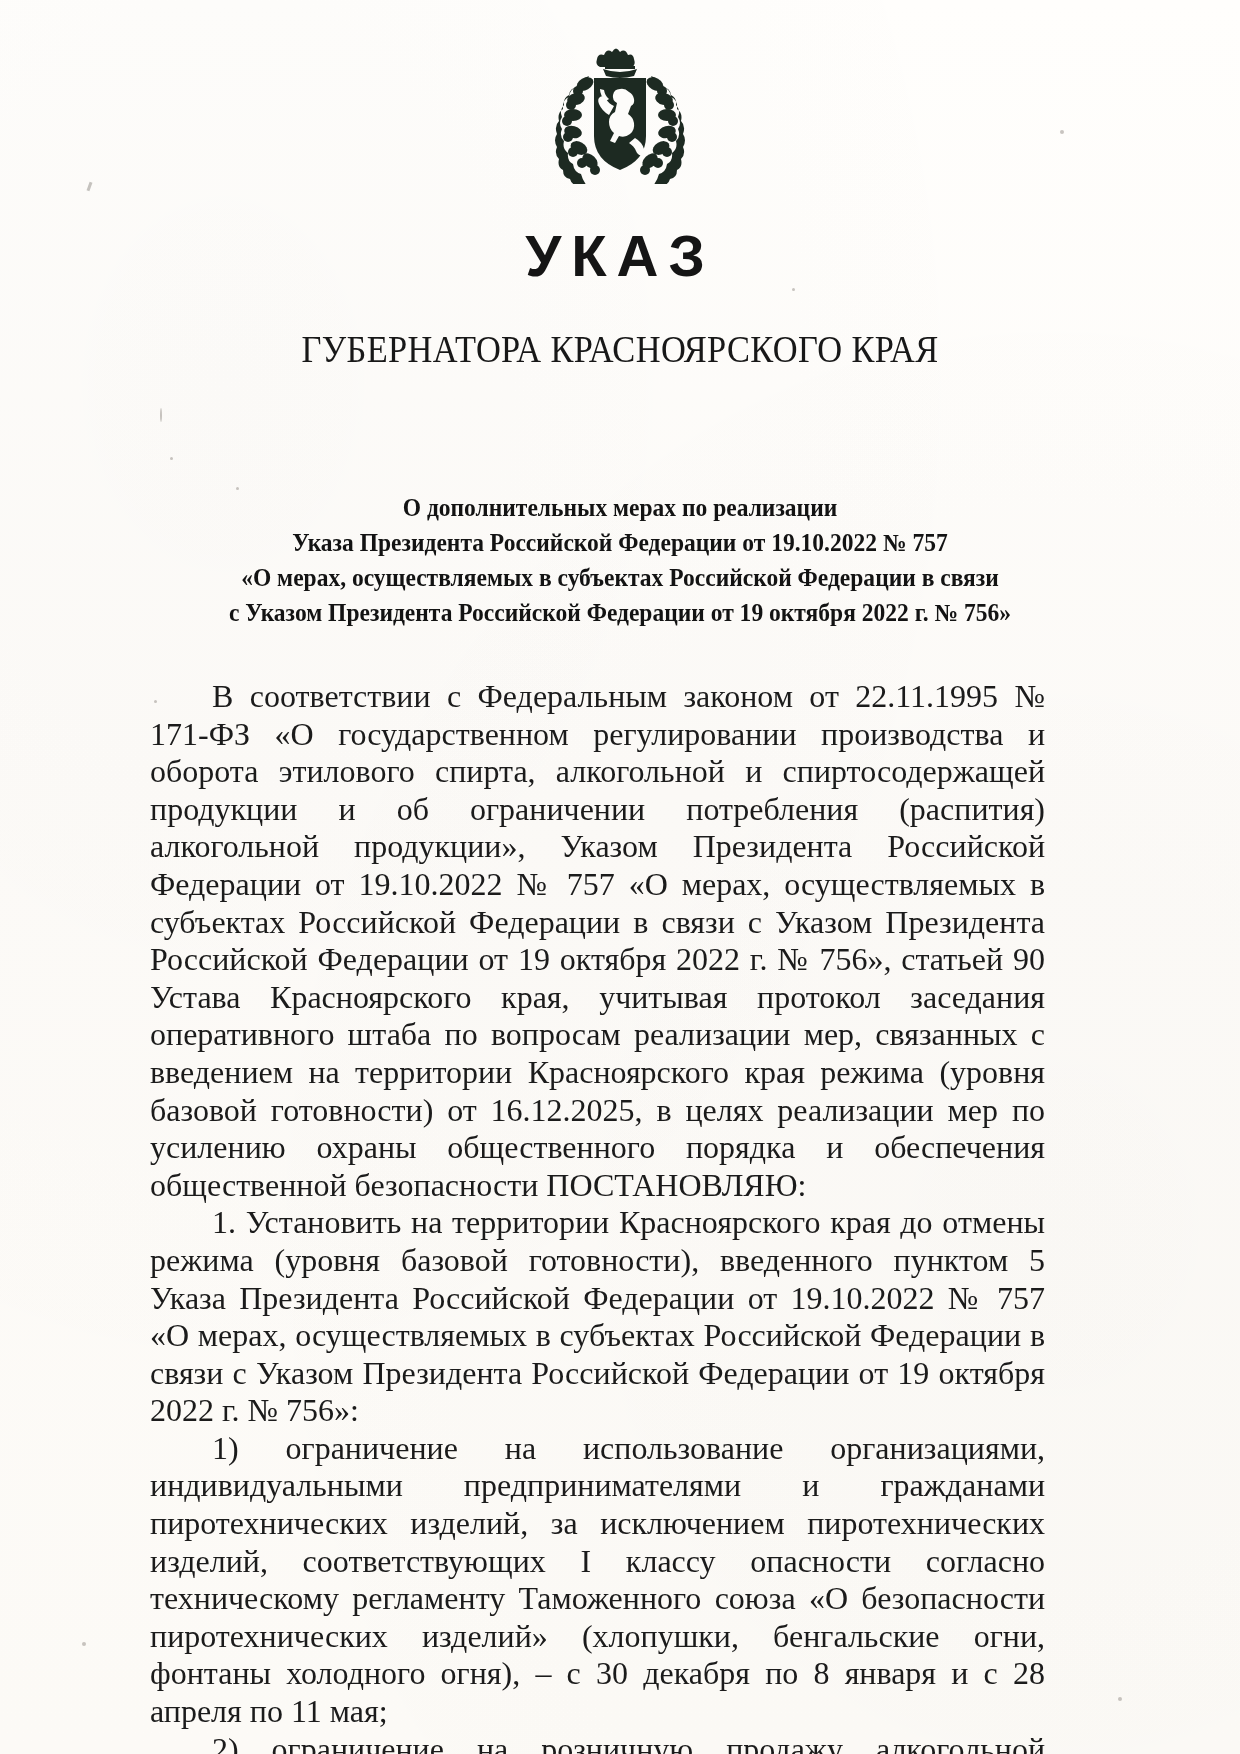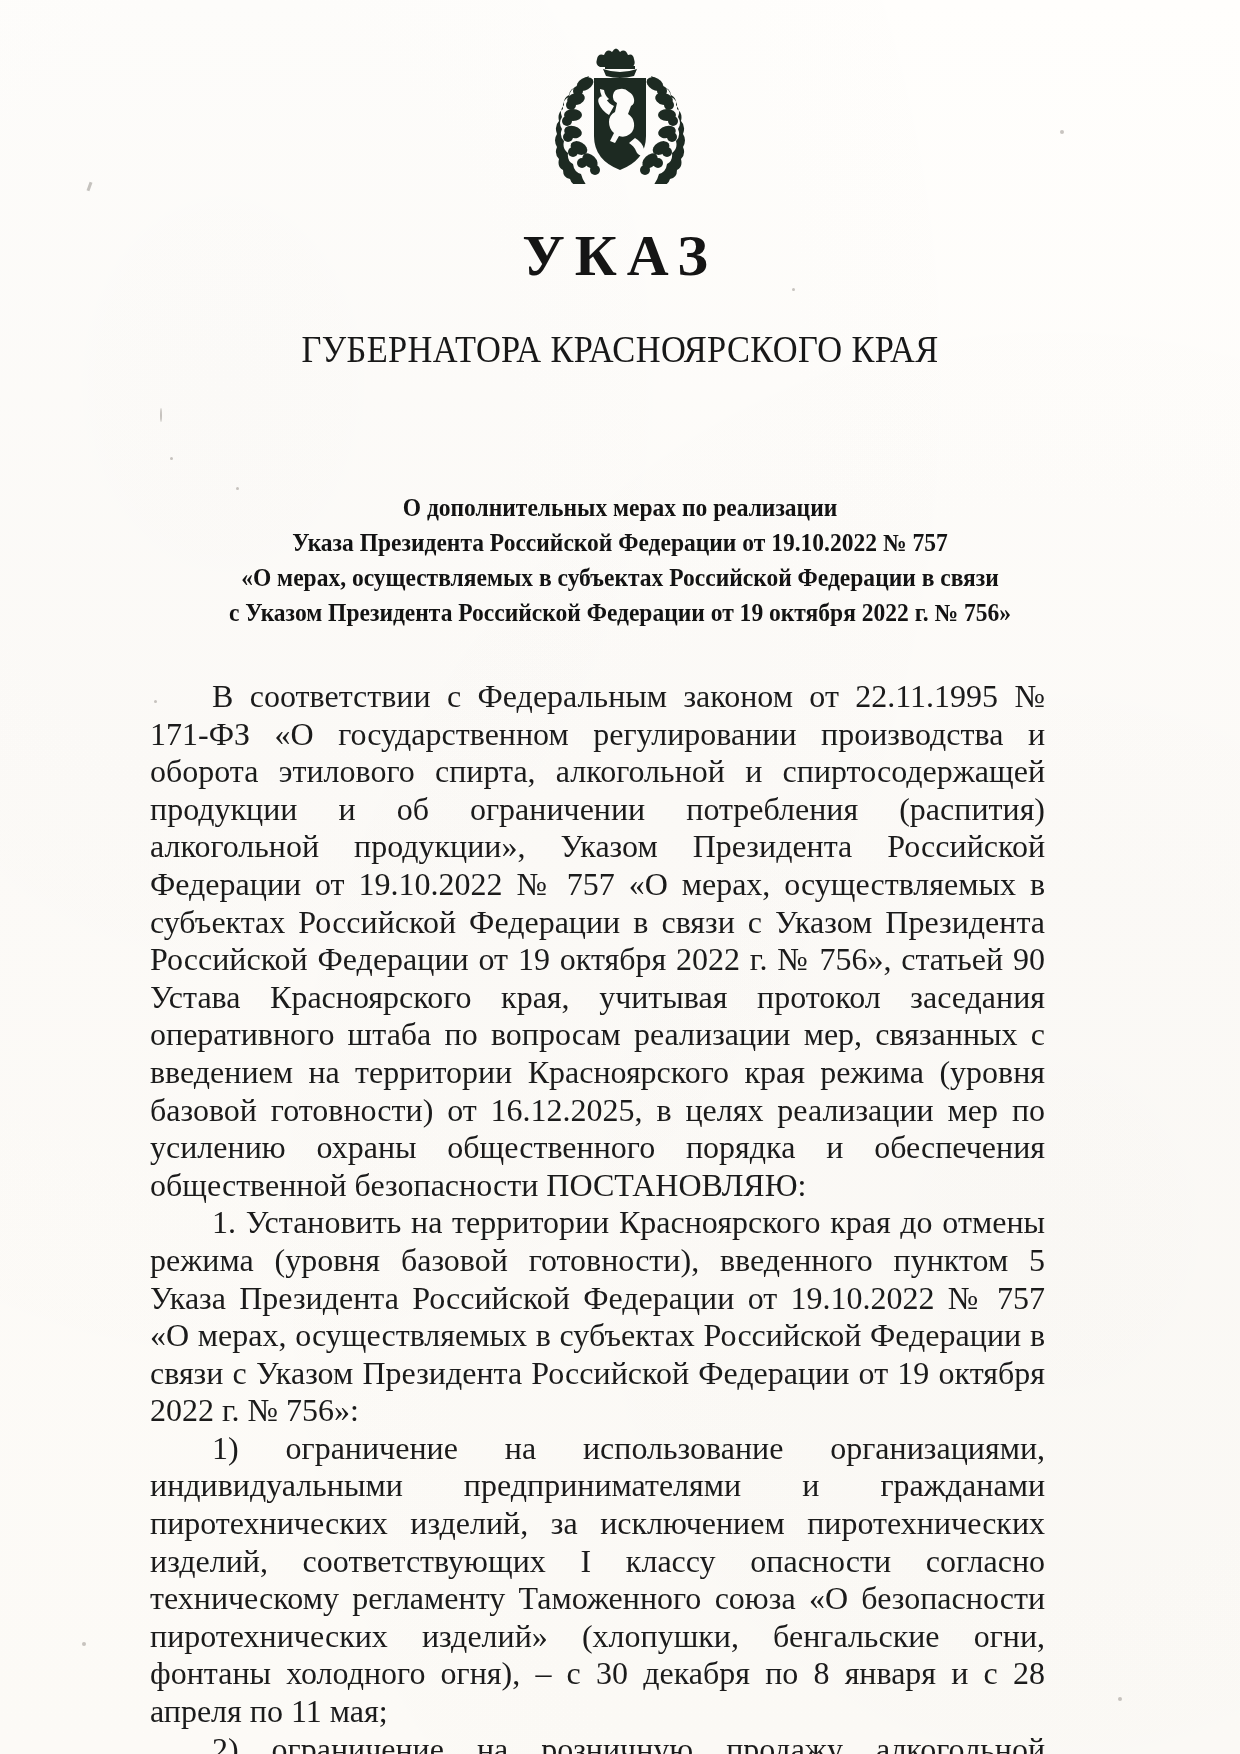--- a/index.html
+++ b/index.html
@@ -44,21 +44,21 @@
   
   .doc-title {
     position: absolute;
     top: 222px;
     left: 0;
     width: 1240px;
     text-align: center;
     font-size: 58px;
     font-weight: bold;
     letter-spacing: 10px;
-    font-family: Liberation Serif, serif;
+    font-family: Liberation Sans, sans-serif;
     color: #151515;
   }
   .doc-subtitle {
     position: absolute;
     top: 328px;
     left: 0;
     width: 1240px;
     text-align: center;
     font-size: 37px;
     letter-spacing: 0.4px;

